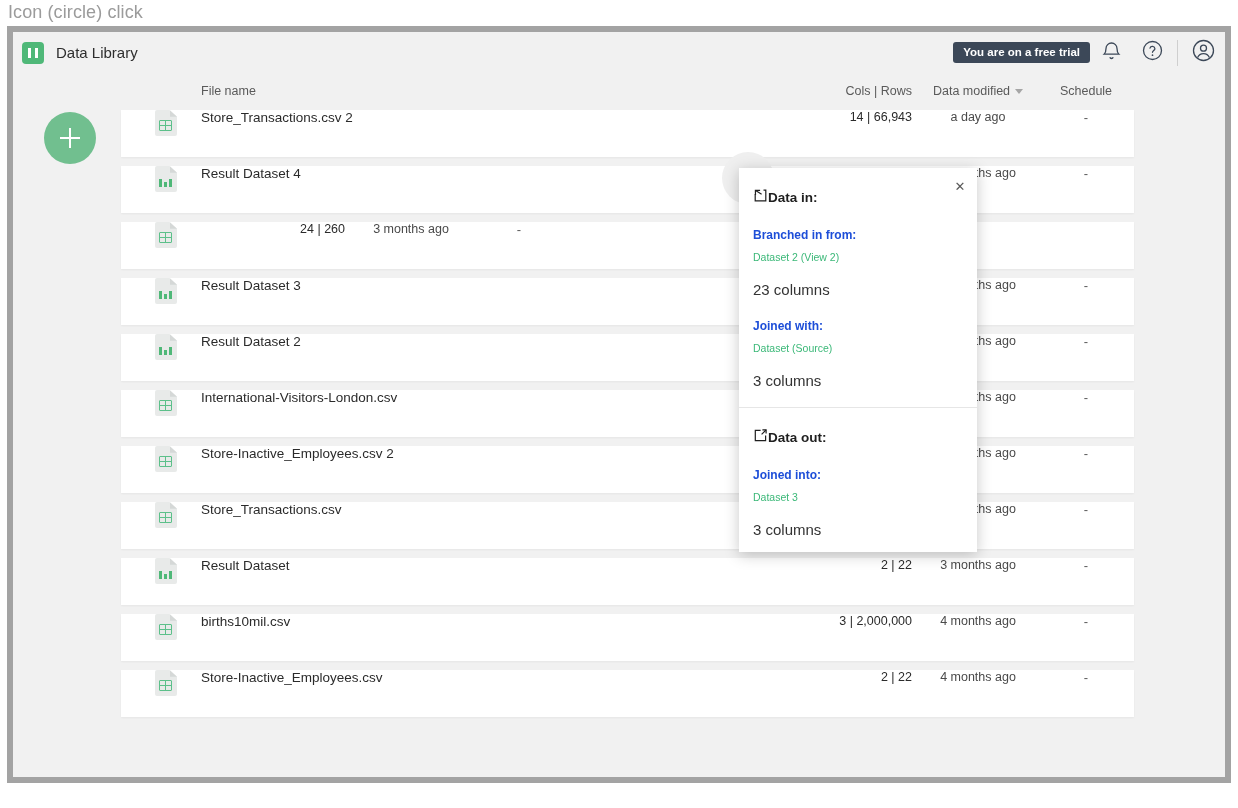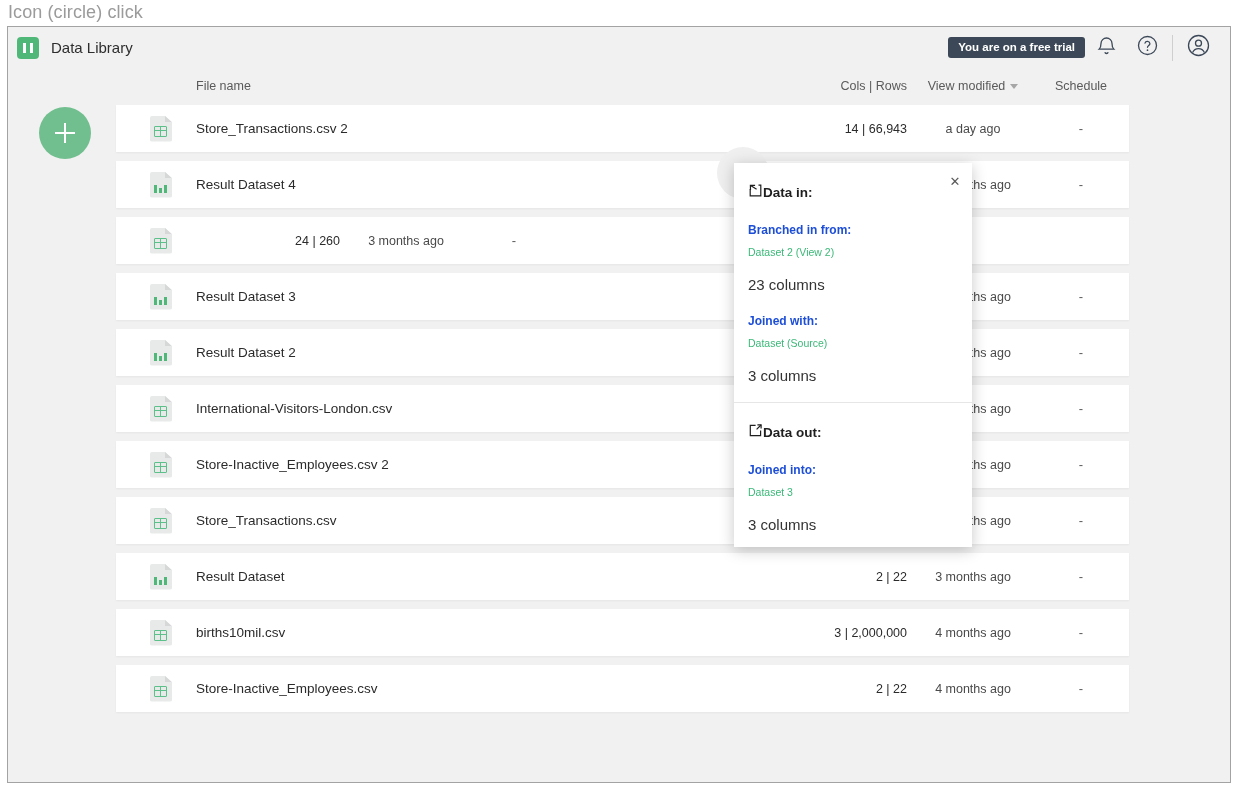--- a/index.html
+++ b/index.html
@@ -21,21 +21,21 @@
     font-size: 18px; color: #9b9b9b;
     letter-spacing: .1px;
     font-family: "Liberation Sans", sans-serif;
   }
 
   
   .app-frame {
     position: absolute; left: 7px; top: 26px;
     width: 1224px; height: 757px;
     background: #f1f1f1;
-    border: 1px solid #a3a3a3;
+    border: 6px solid #a3a3a3;
     overflow: hidden;
   }
 
   
   .topbar {
     position: absolute; left: 0; top: 0;
     width: 1224px; height: 41px;
     background: #f1f1f1;
     display: flex; align-items: center;
   }
@@ -113,21 +113,21 @@
 
   .sort-caret {
     display: inline-block; margin-left: 5px;
     border-left: 4px solid transparent;
     border-right: 4px solid transparent;
     border-top: 5px solid #a6a6a6;
     vertical-align: middle;
   }
 
   .row {
-    display: flex; align-items: center;
+    display: flex; align-items: flex-start;
     height: 47px;
     background: #ffffff;
     margin-bottom: 9px;
     padding-left: 34px;
     font-size: 13.5px; color: #2b2b2b;
     box-shadow: 0 1px 2px rgba(0,0,0,0.05);
     position: relative;
   }
   .row .col-cols { font-size: 12.5px; color: #2b2b2b; }
   .row .col-mod  { font-size: 12.5px; color: #4a4a4a; }
@@ -284,21 +284,21 @@
   </div>
 
   <button class="fab"></button>
 
   <div class="table-wrap">
 
     <div class="table-head">
       <div class="col-name">File name</div>
       <div class="col-cols">Cols | Rows</div>
       <div class="col-mod">
-        <span>View modified</span><span class="sort-caret"></span>
+        <span>Data modified</span><span class="sort-caret"></span>
       </div>
       <div class="col-sched">Schedule</div>
     </div>
 
     <div id="rows-host">
         <div class="row">
           <span class="file-icon">
             <span class="sheet"></span>
             <span class="fold"></span>
             <span class="glyph grid"></span>

